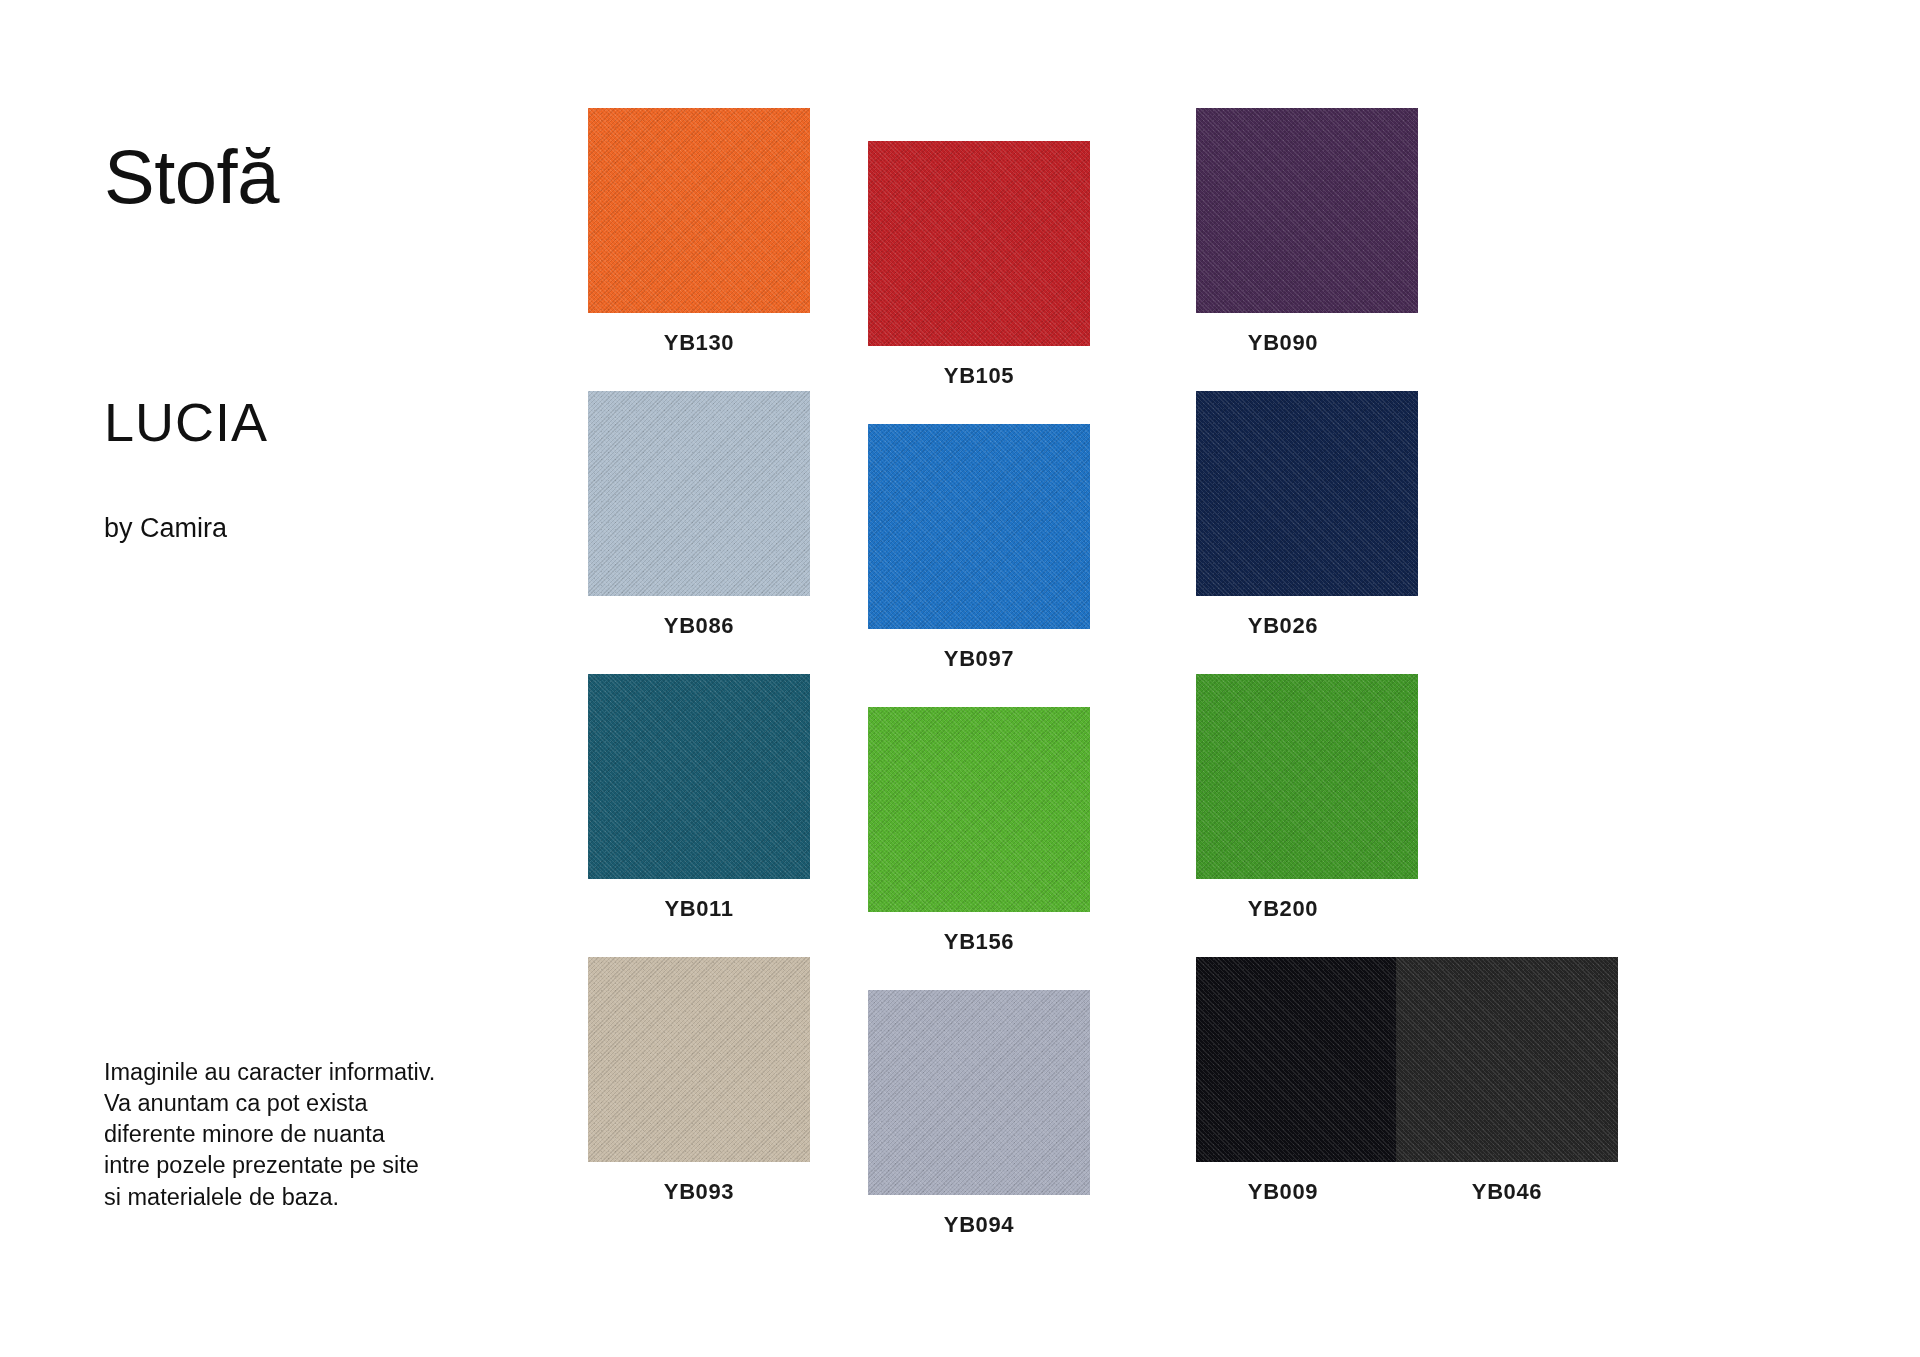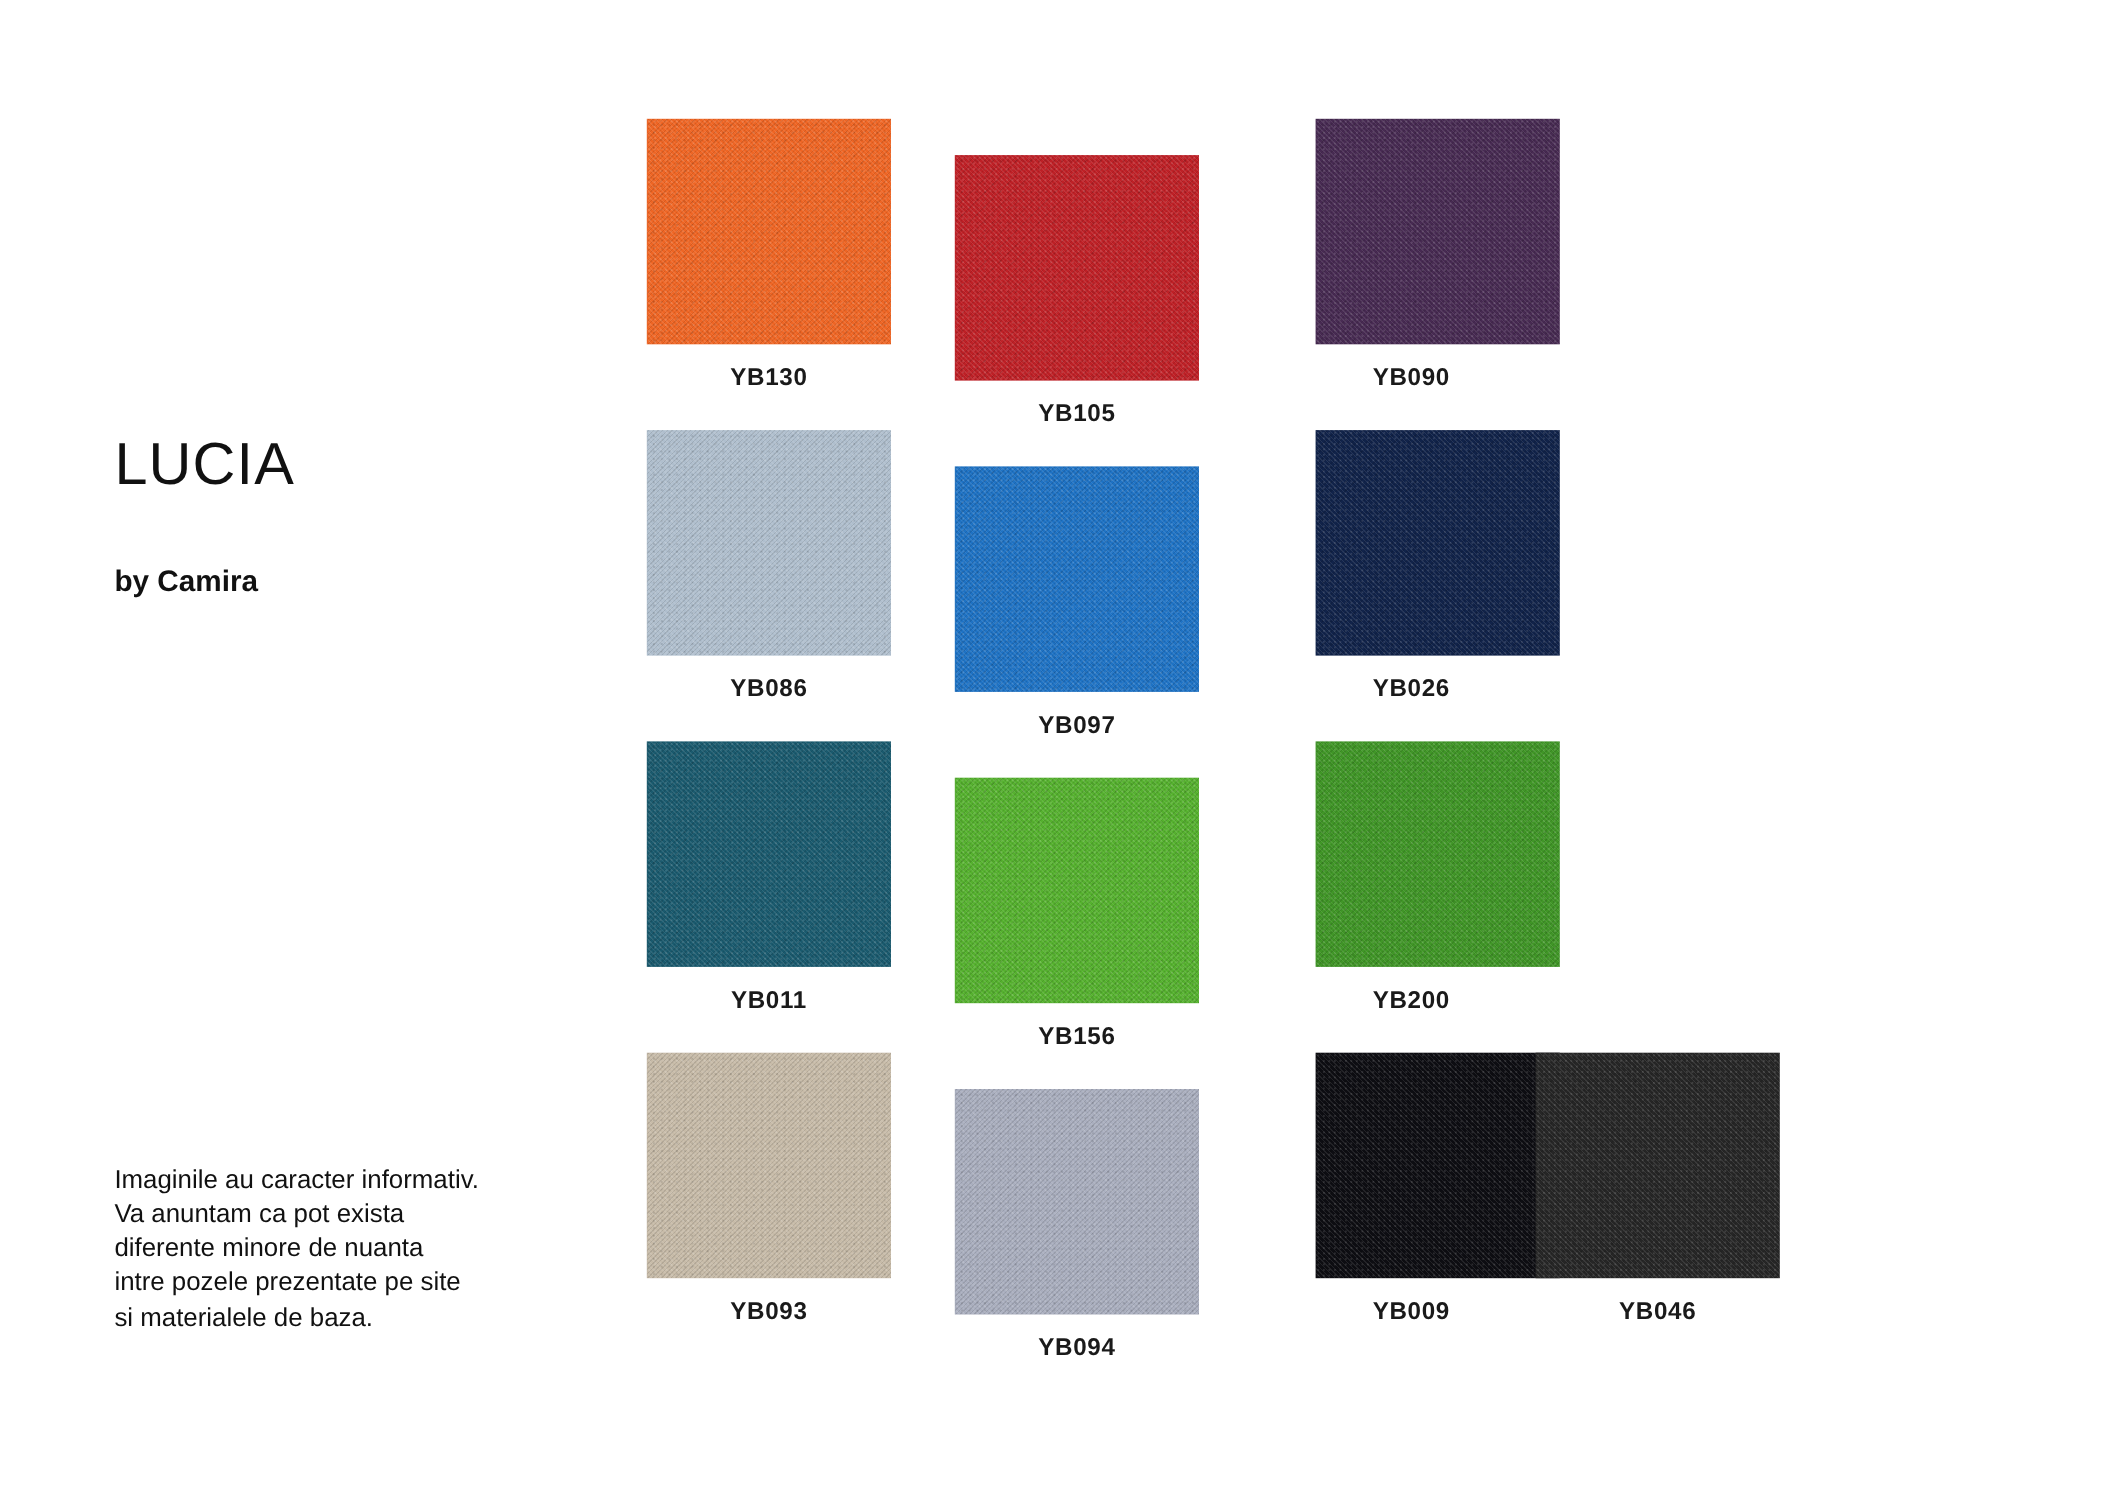--- a/index.html
+++ b/index.html
@@ -50,21 +50,21 @@
     color: #111111;
     white-space: nowrap;
   }
 
   #brand-line {
     position: absolute;
     left: 0;
     top: 488px;
     font-size: 27px;
     line-height: 1.0;
-    font-weight: 700;
+    font-weight: 400;
     color: #111111;
     white-space: nowrap;
     text-align: right;
   }
 
   #disclaimer {
     position: absolute;
     left: 0;
     top: 1033px;
     width: 420px;
@@ -142,20 +142,21 @@
     letter-spacing: 0.6px;
     color: #1a1a1a;
     font-family: "Liberation Sans", sans-serif;
   }
 </style>
 </head>
 <body>
 
 <div id="left-column">
 
+  <h1 id="page-title">Stofă</h1>
 
   <h2 id="collection-name">LUCIA</h2>
 
   <p id="brand-line">by Camira</p>
 
   <p id="disclaimer">Imaginile au caracter informativ.
 Va anuntam ca pot exista
 diferente minore de nuanta
 intre pozele prezentate pe site
 si materialele de baza.</p>

